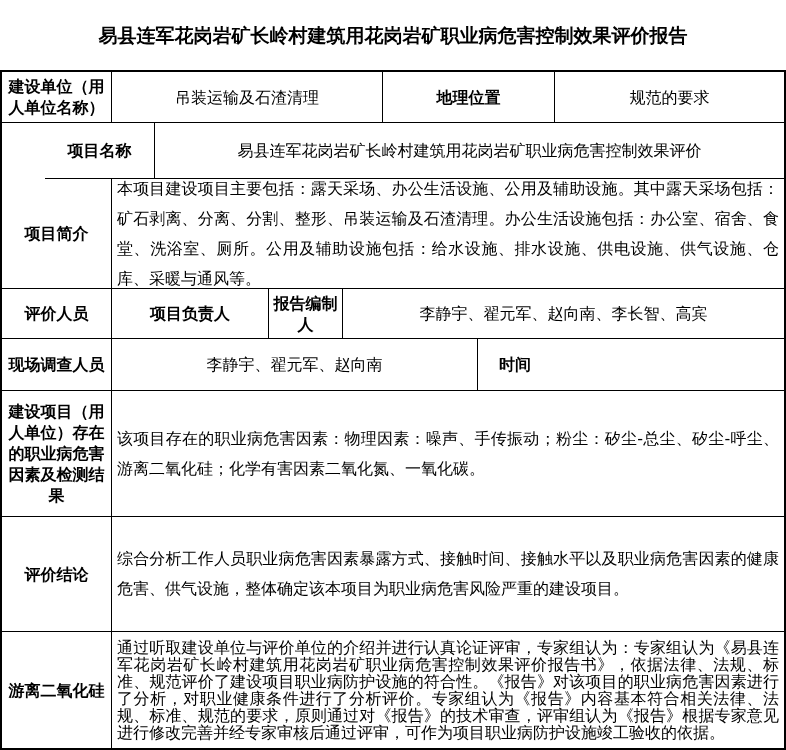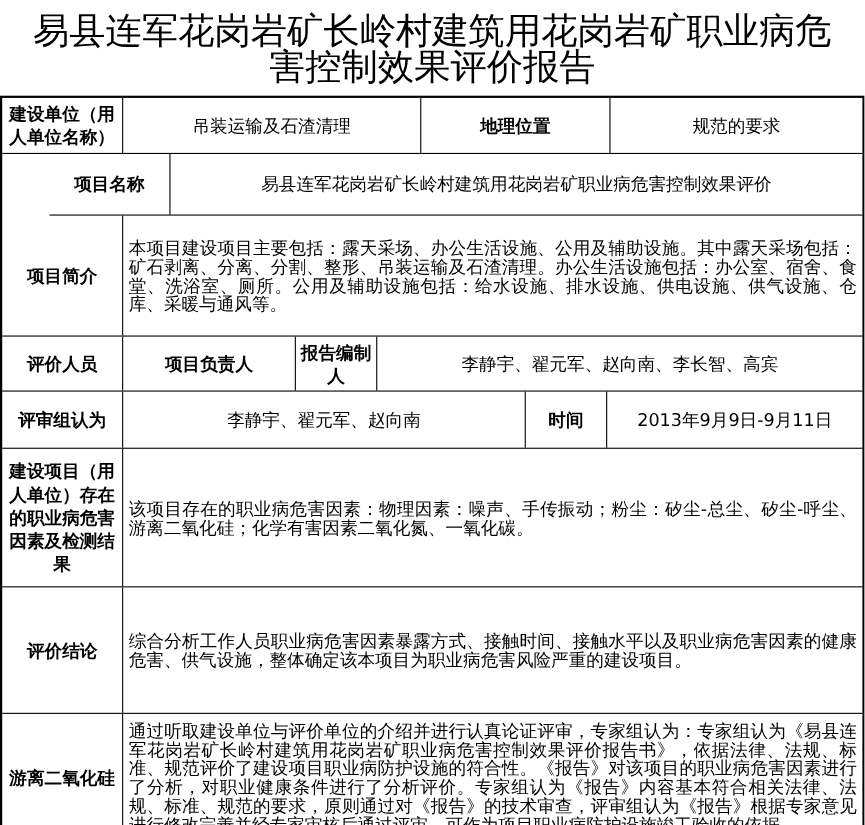--- a/index.html
+++ b/index.html
@@ -6,24 +6,24 @@
   html, body { background: #ffffff; }
   body {
     width: 786px; height: 750px;
     font-family: "DejaVu Sans", "Liberation Sans", sans-serif;
     color: #000000;
     overflow: hidden;
   }
   .page { width: 786px; height: 750px; background: #ffffff; }
 
   .doc-title {
-    height: 87px;
+    height: 70px;
     display: flex; align-items: center; justify-content: center;
     text-align: center;
-    font-size: 33px; font-weight: normal;
+    font-size: 19px; font-weight: bold;
     line-height: 33px;
     padding: 2px 0;
   }
   .doc-title .title-text { max-width: 742px; }
 
   .tbl {
     width: 786px; height: 680px;
     border: 2px solid #000;
     display: flex; flex-direction: column;
   }
@@ -42,21 +42,21 @@
     padding: 2px 4px;
     overflow: hidden;
   }
   .cell:last-child { border-right: none; }
   .cell.head { font-weight: bold; }
   .cell.fill { flex: 1 1 auto; }
   .cell.para {
     justify-content: flex-start;
     text-align: left;
     text-align: justify;
-    line-height: 17px;
+    line-height: 30px;
     padding: 2px 5px;
   }
   .cell.para-tight { line-height: 17px; }
 
   
   .w-label { flex: 0 0 110px; }
   .r1-b { flex: 0 0 271px; }
   .r1-c { flex: 0 0 172px; }
   .r4-b { flex: 0 0 157px; }
   .r4-c { flex: 0 0 209px; }
@@ -101,24 +101,23 @@
     </div>
 
     <div class="row h-r4">
       <div class="cell head w-label">评价人员</div>
       <div class="cell head r4-b">项目负责人</div>
       <div class="cell head r45-d">报告编制人</div>
       <div class="cell fill">李静宇、翟元军、赵向南、李长智、高宾</div>
     </div>
 
     <div class="row h-r5">
-      <div class="cell head w-label">评审组认为</div>
+      <div class="cell head w-label">现场调查人员</div>
       <div class="cell r5-b">李静宇、翟元军、赵向南</div>
       <div class="cell head r45-d">时间</div>
-      <div class="cell fill">2013年9月9日-9月11日</div>
     </div>
 
     <div class="row h-r6">
       <div class="cell head w-label">建设项目（用人单位）存在的职业病危害因素及检测结果</div>
       <div class="cell fill para">该项目存在的职业病危害因素：物理因素：噪声、手传振动；粉尘：矽尘-总尘、矽尘-呼尘、游离二氧化硅；化学有害因素二氧化氮、一氧化碳。</div>
     </div>
 
     <div class="row h-r7">
       <div class="cell head w-label">评价结论</div>
       <div class="cell fill para">综合分析工作人员职业病危害因素暴露方式、接触时间、接触水平以及职业病危害因素的健康危害、供气设施，整体确定该本项目为职业病危害风险严重的建设项目。</div>

